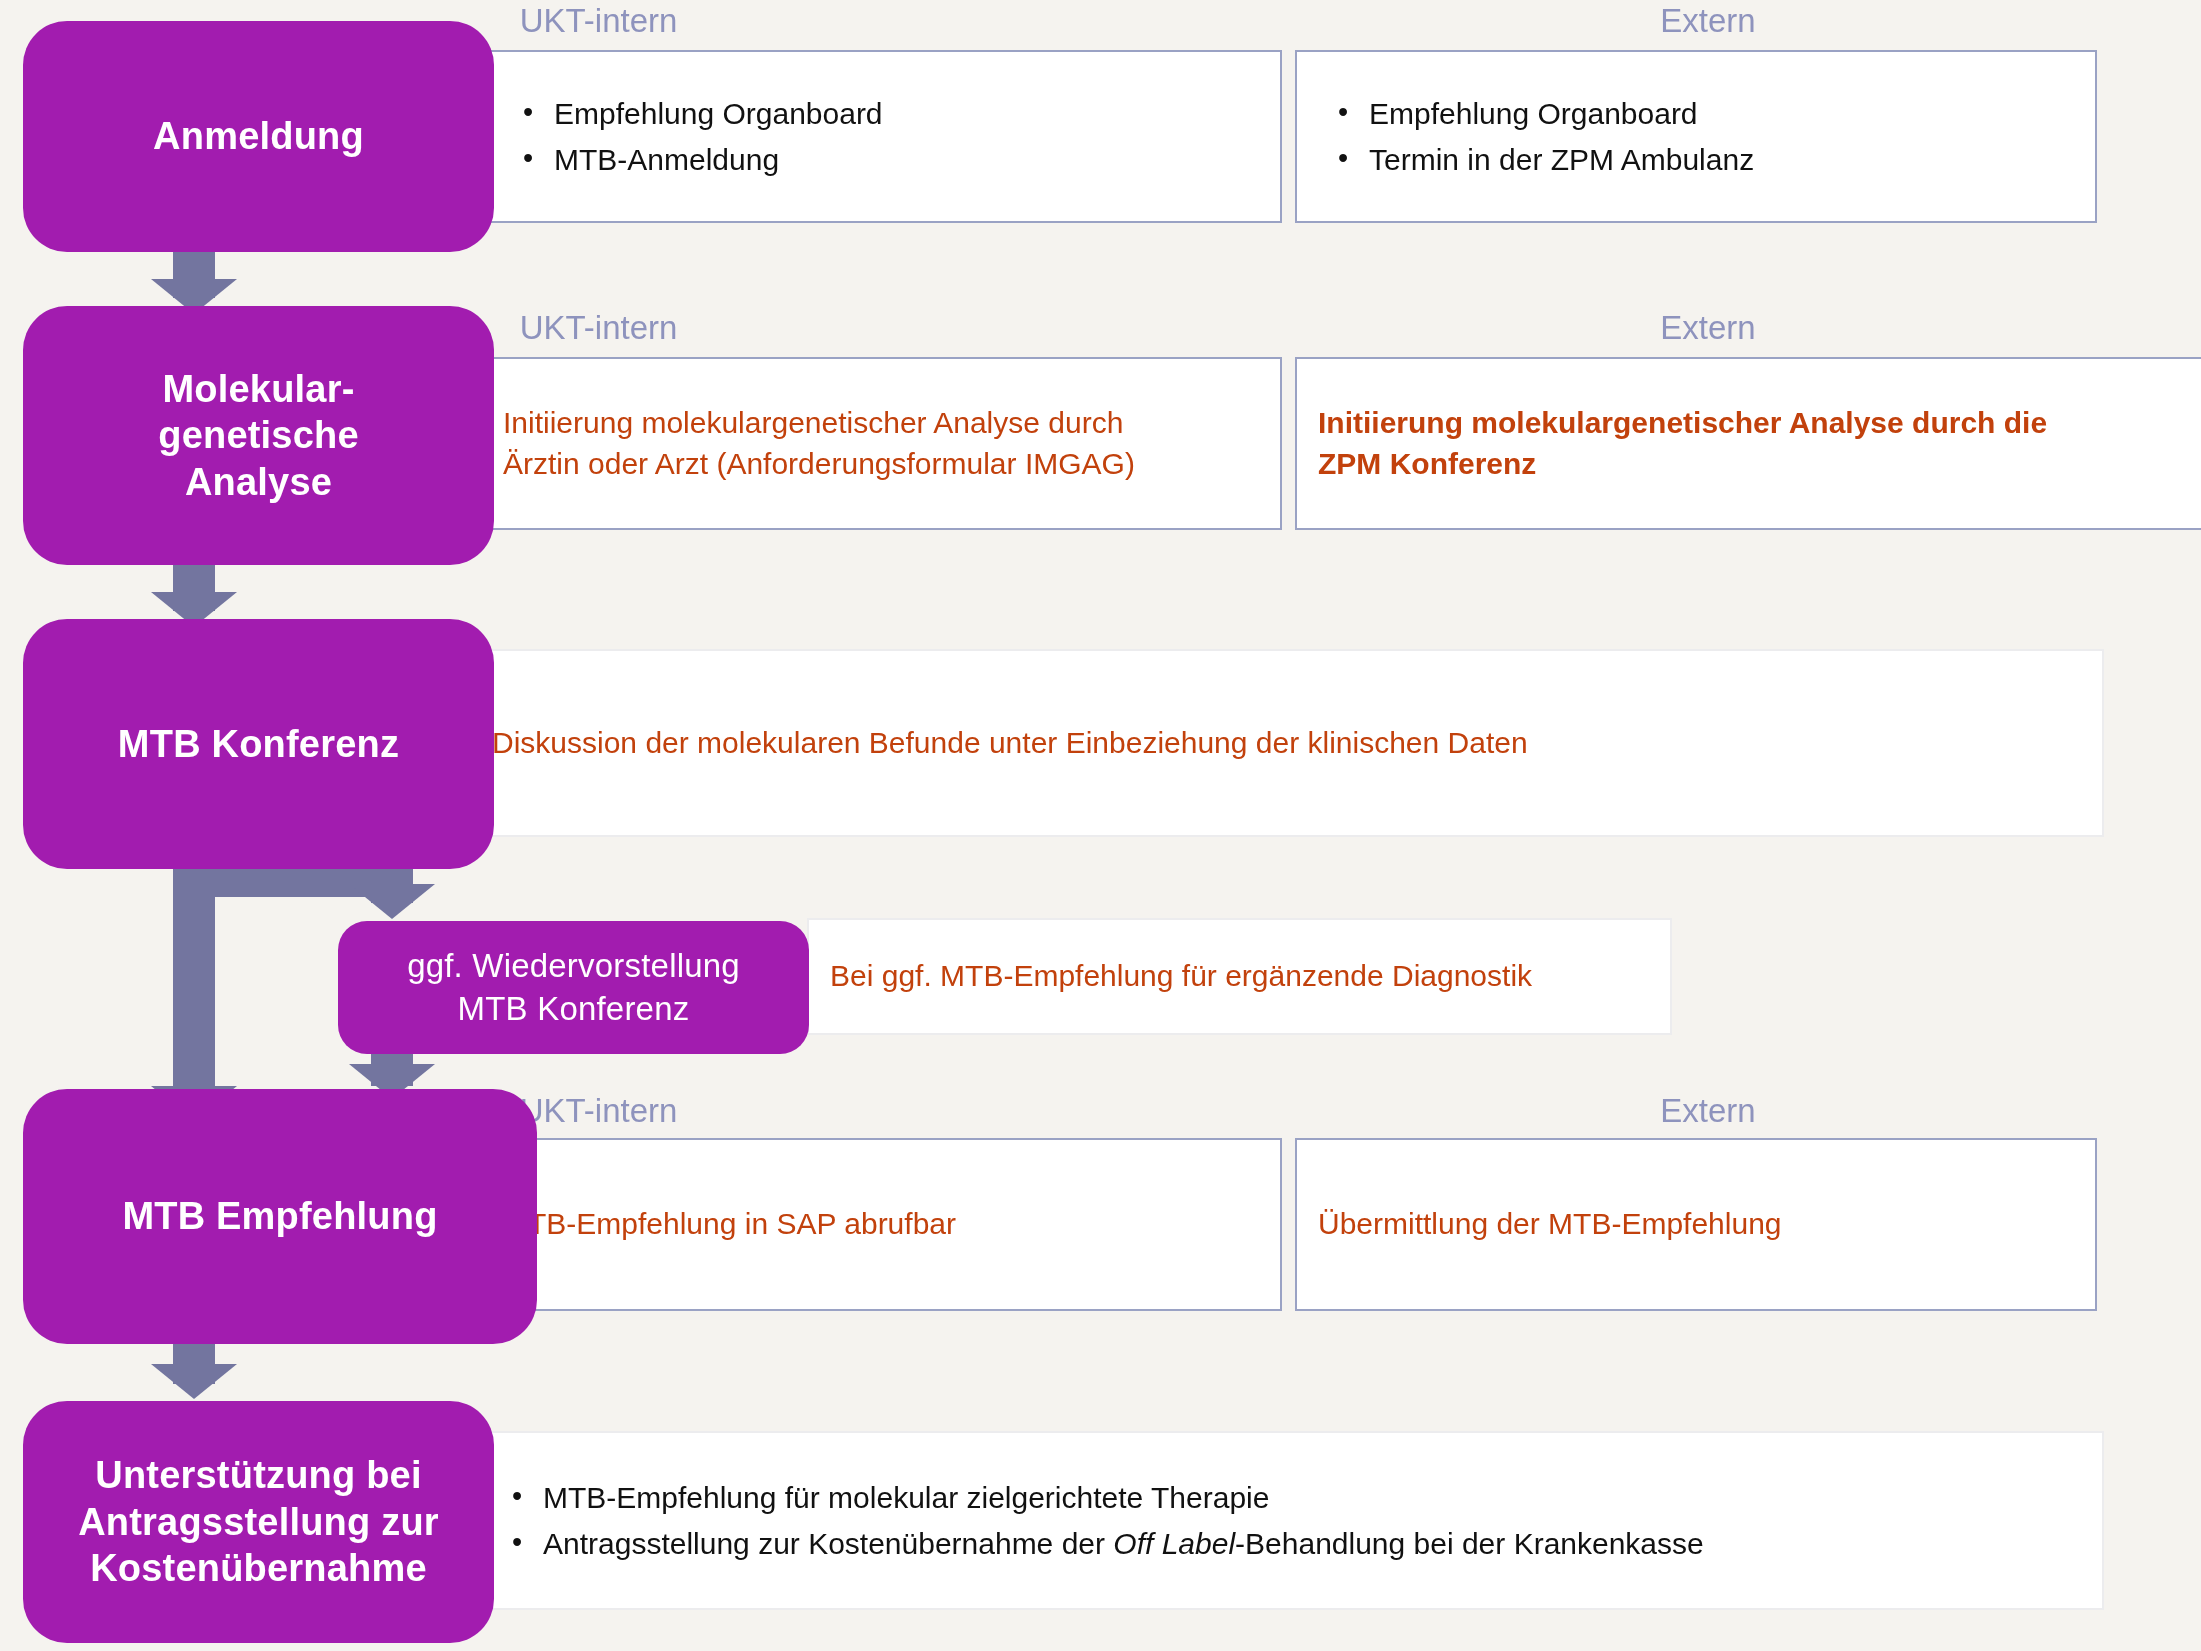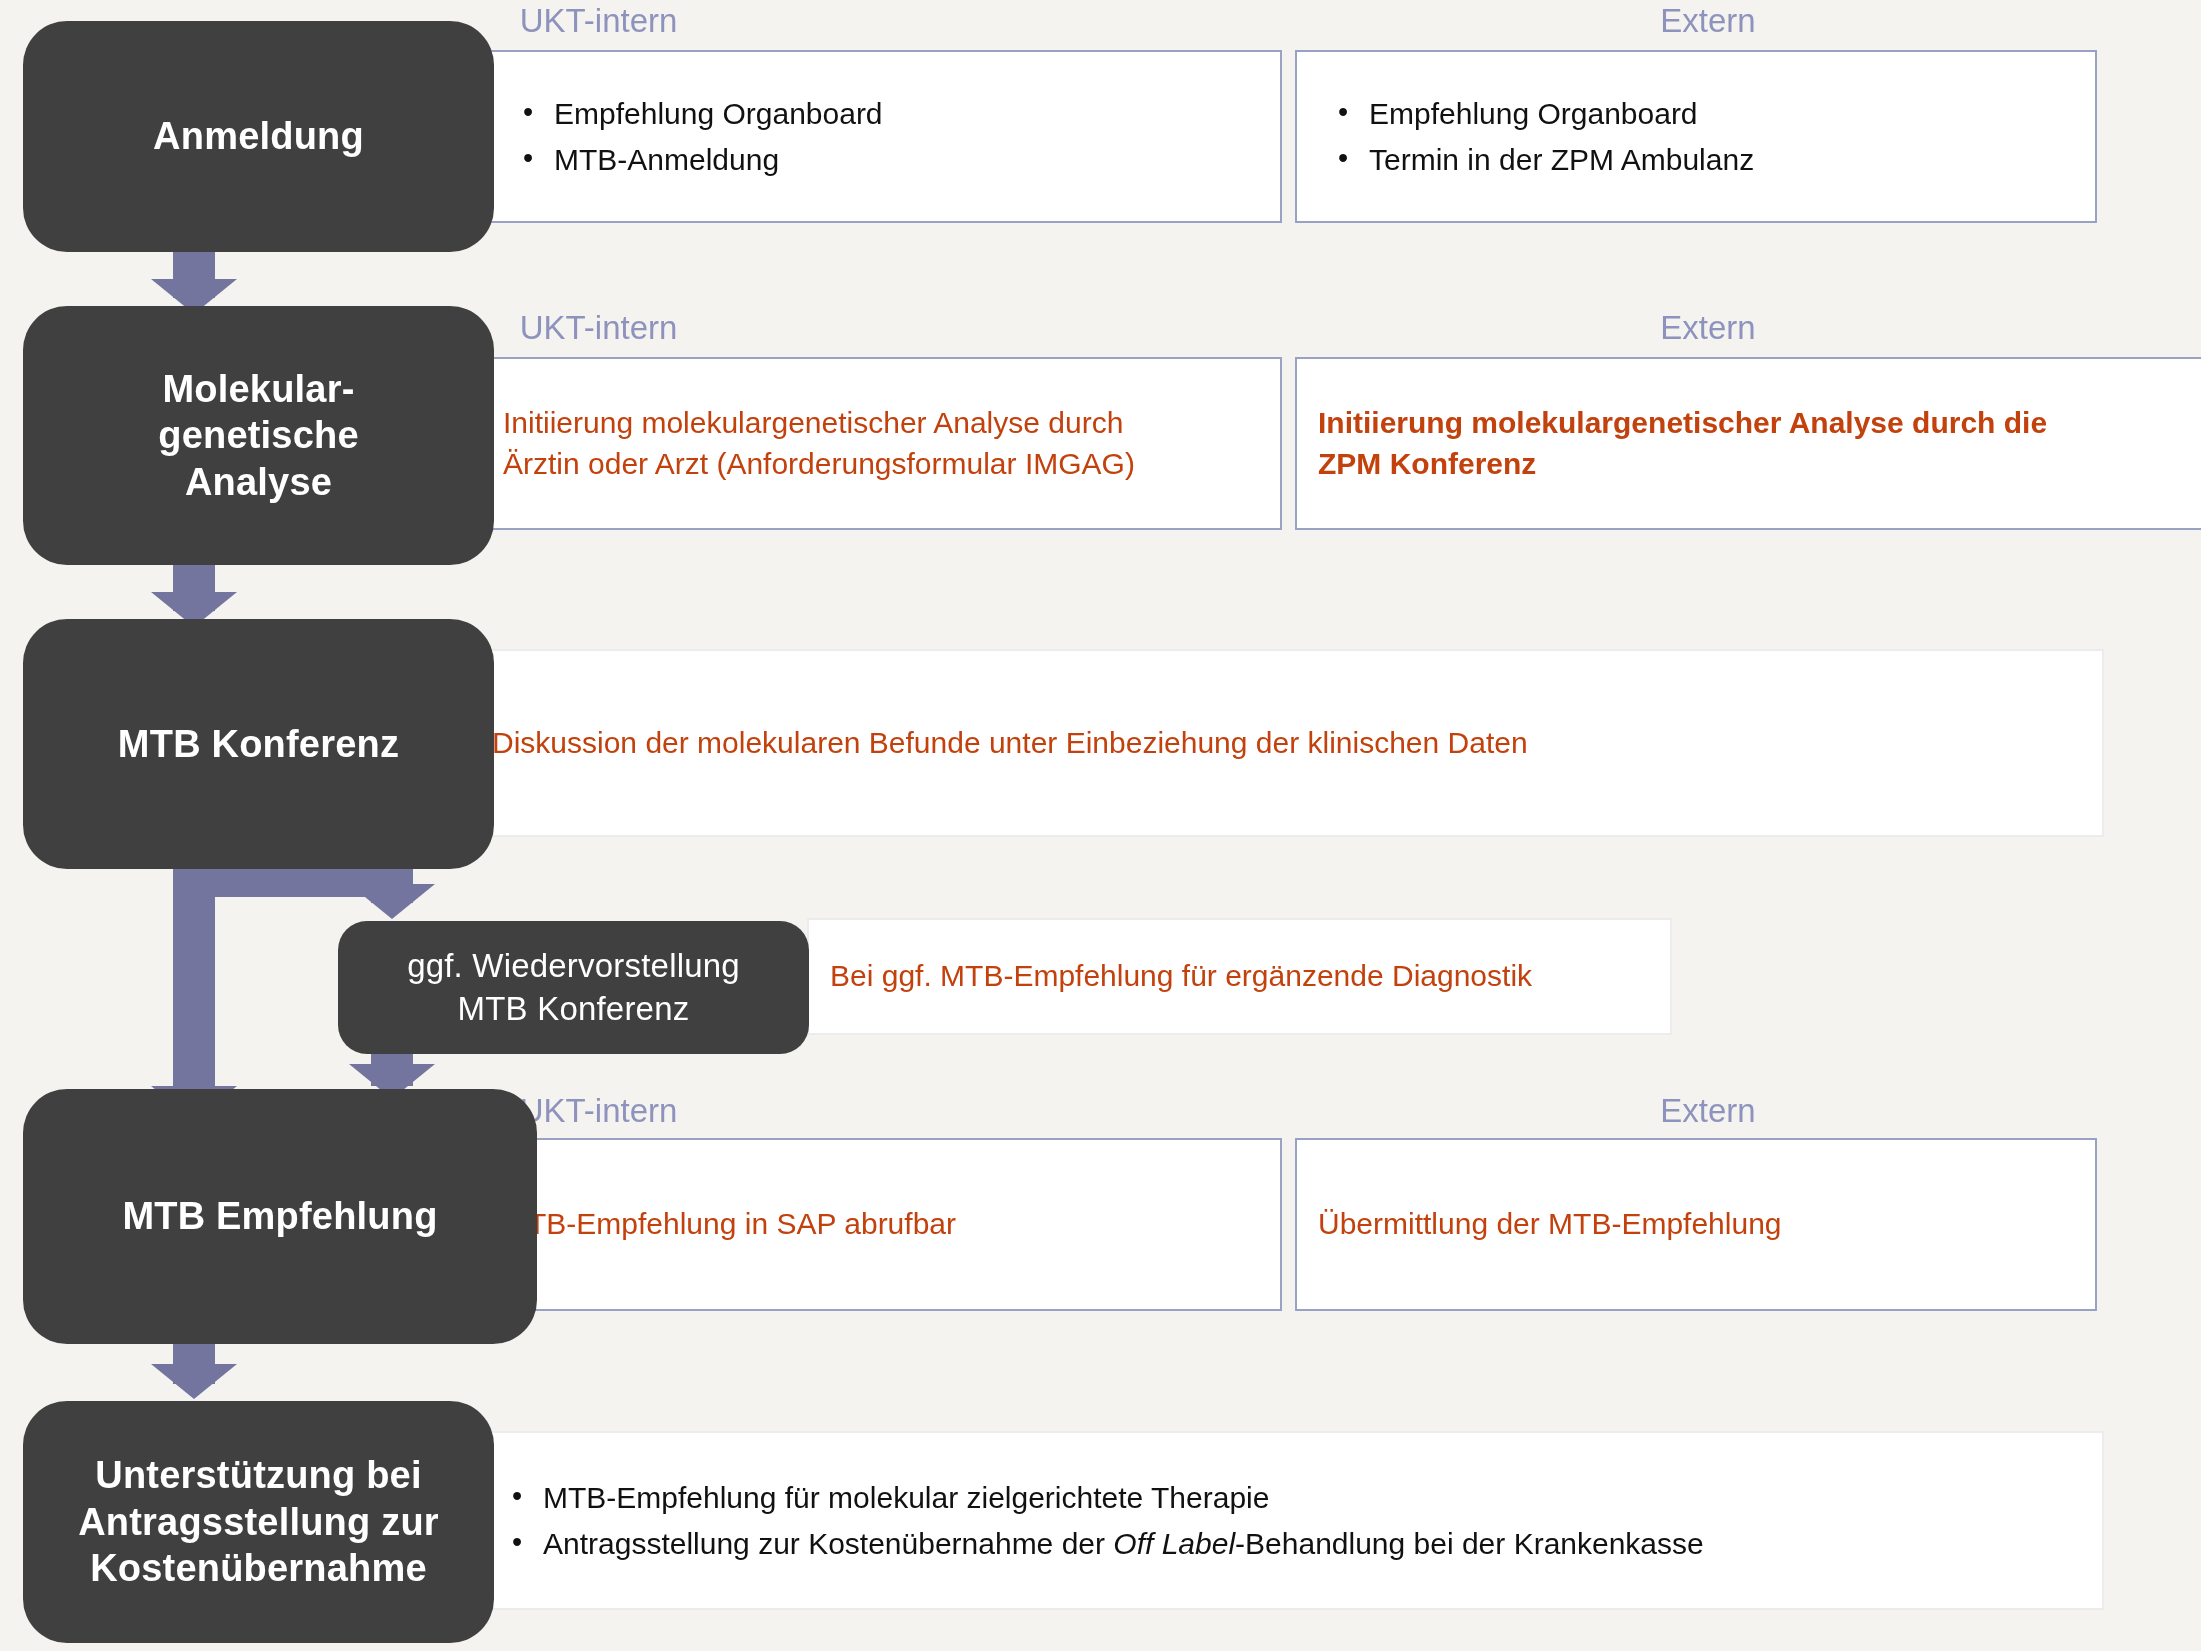--- a/index.html
+++ b/index.html
@@ -14,21 +14,21 @@
     position: relative;
     width: 2202px;
     height: 1651px;
     background: #f5f3ef;
     overflow: hidden;
   }
 
   
   .stage {
     position: absolute;
-    background: #404040;
+    background: #a21caf;
     border-radius: 44px;
     display: flex;
     align-items: center;
     justify-content: center;
     text-align: center;
     color: #ffffff;
     font-weight: bold;
     font-size: 38px;
     line-height: 1.22;
     letter-spacing: 0.2px;

